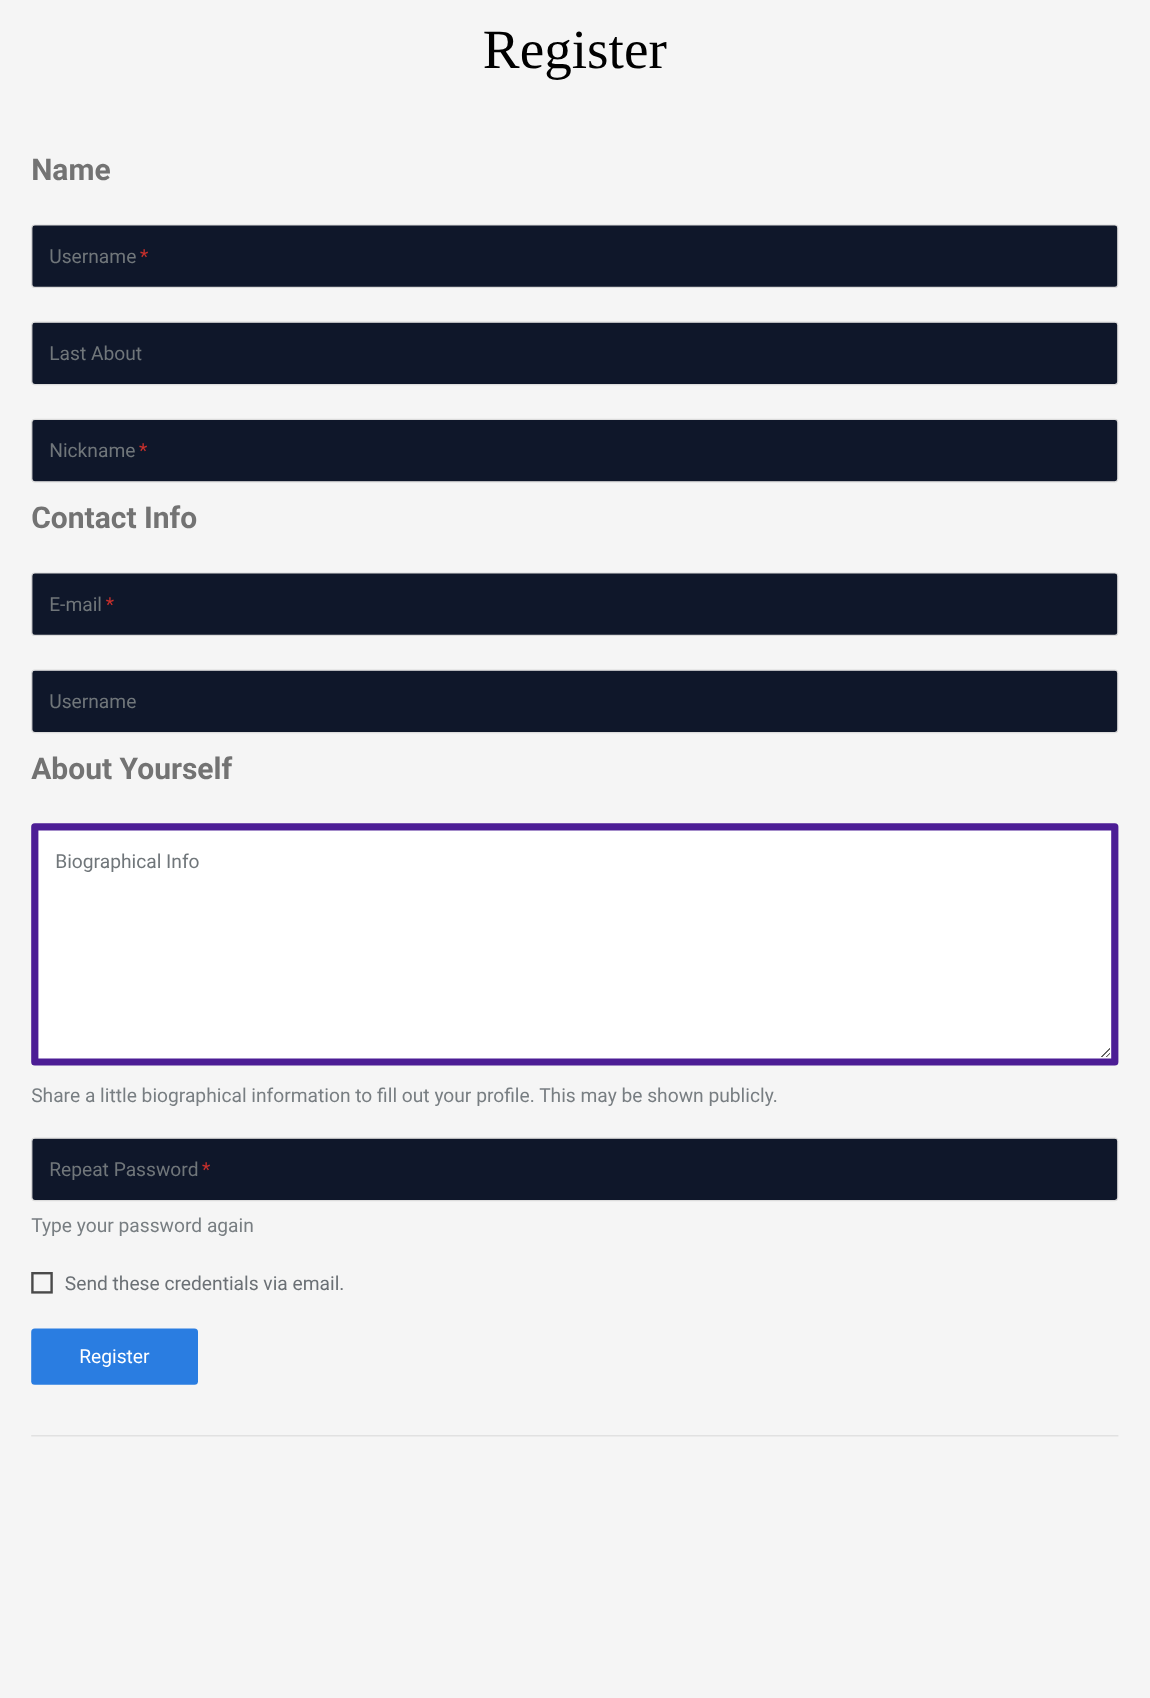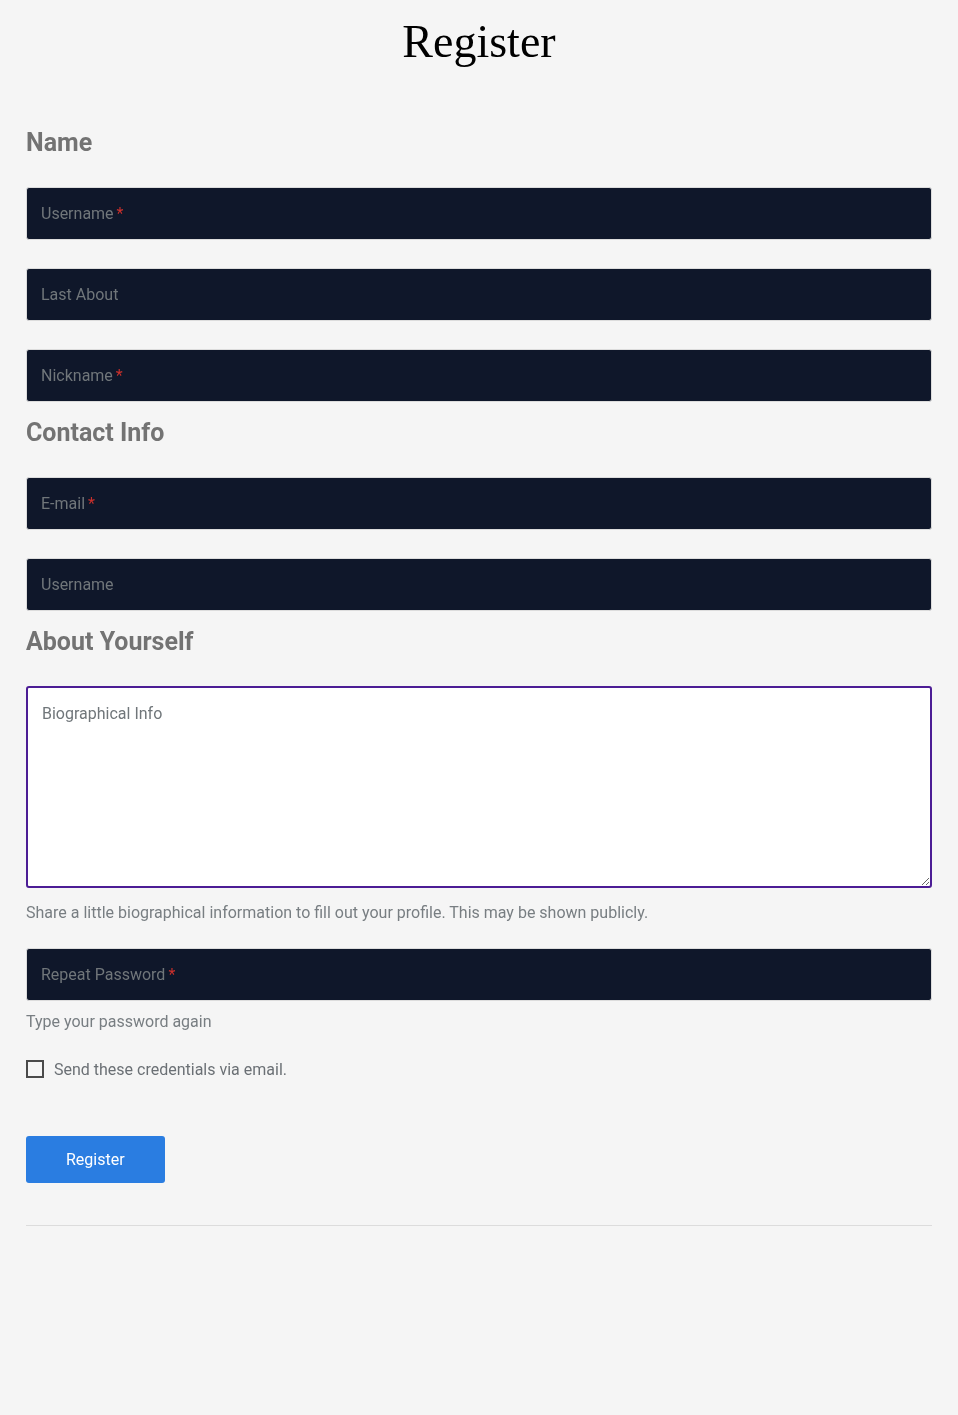--- a/index.html
+++ b/index.html
@@ -31,21 +31,21 @@
     }
     .field-group {
       margin-bottom: 28px;
     }
     .field-group.tight {
       margin-bottom: 16px;
     }
     .text-input, .textarea-input {
       width: 100%;
       background: #fff;
-      border: 2px solid #4c1d95;
+      border: 6px solid #4c1d95;
       border-radius: 3px;
       padding: 16px 14px;
       font-size: 16px;
       color: #c2410c;
       font-family: inherit;
     }
     .textarea-input {
       height: 202px;
       resize: both;
     }
@@ -70,21 +70,21 @@
     .helper-text {
       font-size: 16px;
       color: #787e82;
       margin-top: 10px;
       line-height: 1.4;
     }
     .checkbox-row {
       display: flex;
       align-items: center;
       gap: 10px;
-      margin-bottom: 57px;
+      margin-bottom: 28px;
       margin-top: 4px;
     }
     .checkbox-box {
       width: 18px;
       height: 18px;
       border: 2px solid #4a4a4a;
       background: transparent;
       cursor: pointer;
       flex-shrink: 0;
     }

